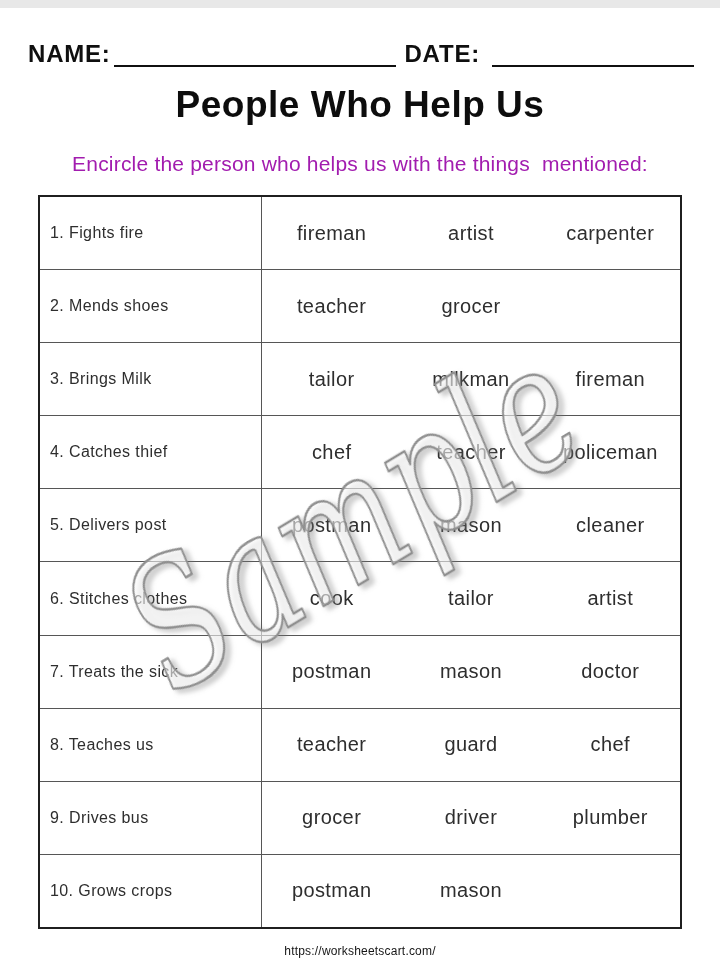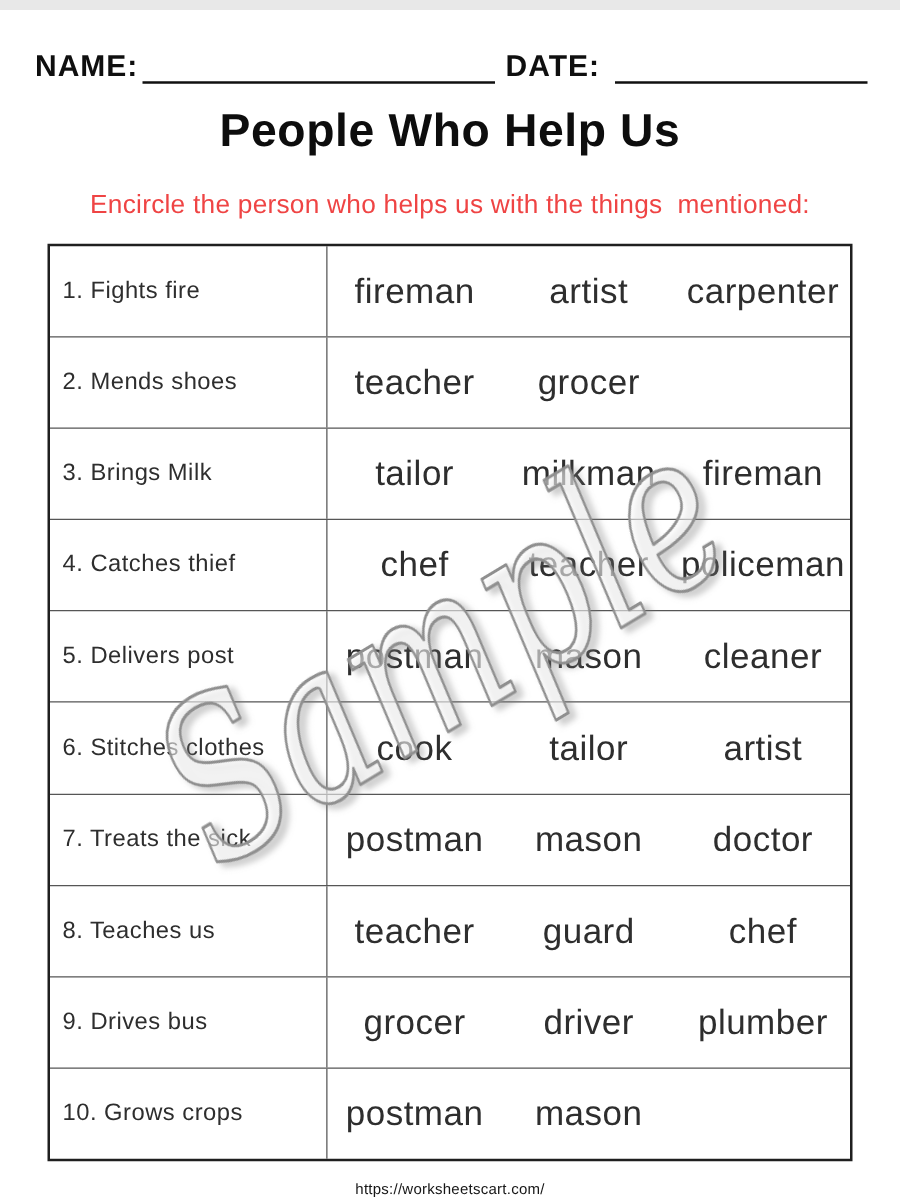--- a/index.html
+++ b/index.html
@@ -42,21 +42,21 @@
     font-weight: 700;
     color: #0d0d0d;
     letter-spacing: 0.5px;
   }
   .instruction {
     position: absolute;
     top: 144px; left: 0; width: 720px;
     text-align: center;
     font-size: 21px;
     letter-spacing: 0.2px;
-    color: #ef4444;
+    color: #a21caf;
     white-space: pre;
   }
 
   
   .qtable {
     position: absolute;
     left: 38px; top: 187px;
     width: 644px; height: 734px;
     border: 2px solid #1f1f1f;
     display: flex;
@@ -66,28 +66,28 @@
   .qrow {
     flex: 1;
     display: grid;
     grid-template-columns: 222px 1fr 1fr 1fr;
     border-bottom: 1.5px solid #565656;
   }
   .qrow:last-child { border-bottom: none; }
   .cell {
     display: flex;
     align-items: center;
-    font-size: 28px;
+    font-size: 20px;
     letter-spacing: 0.4px;
     color: #2e2e2e;
   }
   .prompt {
     padding-left: 10px;
     border-right: 1.5px solid #565656;
-    font-size: 19px;
+    font-size: 16px;
   }
   .opt { justify-content: center; }
 
   
   .watermark {
     position: absolute;
     left: 0; top: 0;
     z-index: 4;
     pointer-events: none;
   }

